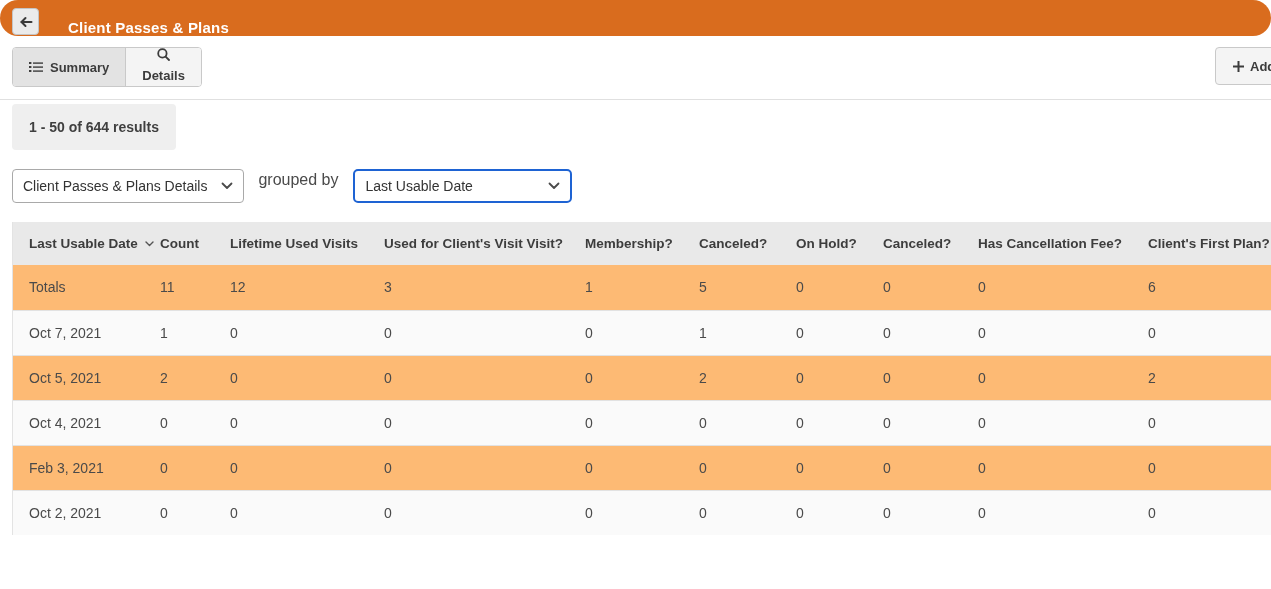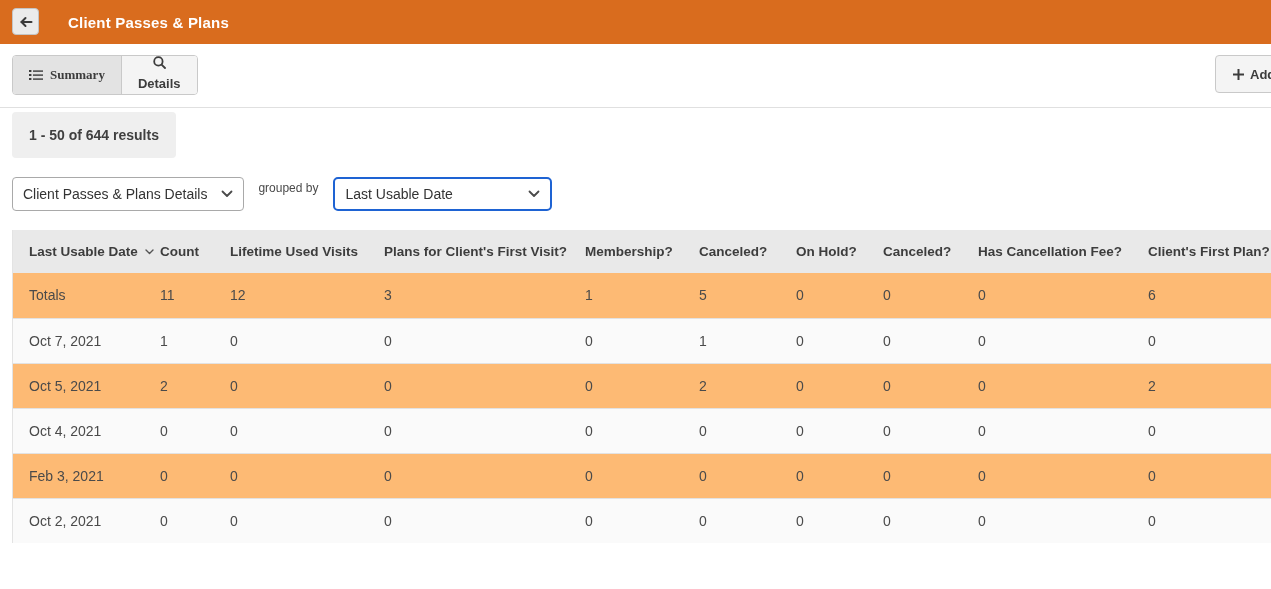--- a/index.html
+++ b/index.html
@@ -1,53 +1,53 @@
 <!DOCTYPE html>
 <html><head>
 <meta charset="utf-8">
 <style>
   * { margin:0; padding:0; box-sizing:border-box; }
   html,body { width:1271px; height:589px; }
   body { font-family:"Liberation Sans", sans-serif; background:#fff; overflow:hidden; }
   #app { position:relative; width:1271px; height:589px; overflow:hidden; background:#fff; }
 
   
-  .topbar { position:relative; height:44px; background:#D96C1E; display:flex; align-items:center; }
+  .topbar { position:relative; height:36px; background:#D96C1E; display:flex; align-items:flex-end;border-radius:20px; }
   .back-btn { position:absolute; left:12px; top:8px; width:27px; height:27px;
               background:#ebebeb; border:1px solid #c4c4c4; border-radius:4px;
               display:flex; align-items:center; justify-content:center; cursor:pointer; }
   .page-title { margin-left:68px; color:#ffffff; font-size:15px; font-weight:bold; letter-spacing:.2px; }
 
   
   .toolbar { position:relative; height:64px; border-bottom:1px solid #e0e0e0; }
   .tab-group { position:absolute; left:12px; top:11px; display:inline-flex;
                border:1px solid #c9c9c9; border-radius:4px; overflow:hidden; }
   .tab { display:flex; align-items:center; gap:7px; height:38px; padding:0 16px;
          font-size:13px; font-weight:bold; color:#3c3c3c; cursor:pointer; background:#f4f4f4; }
-  .tab.active { background:#e3e3e3;font-family:Liberation Serif, serif; }
+  .tab.active { background:#e3e3e3; }
   .tab + .tab { border-left:1px solid #c9c9c9;flex-direction:column; }
   .add-btn { position:absolute; left:1215px; top:11px; height:38px; padding:0 17px;
              display:flex; align-items:center; gap:6px; background:#f4f4f4;
              border:1px solid #c9c9c9; border-radius:4px; font-size:13px; font-weight:bold;
              color:#3c3c3c; white-space:nowrap; cursor:pointer; }
 
   
   .results-badge { display:inline-block; margin:4px 0 0 12px; padding:15px 17px;
                    background:#efefef; border-radius:4px; font-size:14px; font-weight:bold;
                    color:#3f3f3f; line-height:16px; }
 
   
   .controls { display:flex; align-items:center; margin:19px 0 0 12px; }
   .select { position:relative; display:flex; align-items:center; justify-content:space-between;
             height:34px; background:#fff; border:1px solid #a9a9a9; border-radius:4px;
             padding:4px 10px; font-size:14px; color:#333; cursor:pointer; }
   .select .chev { margin-left:14px; display:flex; align-items:center; }
   .select.report { min-width:219px; }
   .select.group  { min-width:219px; border:2px solid #1E63D3; border-radius:5px; }
-  .grouped-by { margin:0 15px 12px 14px; font-size:12px; color:#4a4a4a; }
+  .grouped-by { margin:0 15px 12px 14px; font-size:16px; color:#4a4a4a; }
 
   
   .table-wrap { margin:19px 0 0 12px; width:1259px; border-left:1px solid #e3e3e3; }
   table { border-collapse:collapse; table-layout:fixed; width:1259px; }
   thead th { background:#e9e9e9; height:43px; text-align:left; vertical-align:middle;
              font-size:13.5px; font-weight:600; color:#3d3d3d; padding:0 8px 0 0;
              white-space:nowrap; overflow:hidden; cursor:pointer; }
   thead th:first-child { padding-left:16px; }
   tbody td { height:45px; vertical-align:middle; font-size:14px; color:#4a4a4a;
              padding:0 8px 0 0; white-space:nowrap; overflow:hidden; }
@@ -157,21 +157,21 @@
         </colgroup>
       <thead>
           <tr id="head-row">
             <th>Last Usable Date<span class="sort-chev">
                 <svg width="9" height="6" viewBox="0 0 9 6" fill="none" stroke="#555" stroke-width="1.4" stroke-linecap="round" stroke-linejoin="round">
                   <path d="M1 1 L4.5 4.5 L8 1"></path>
                 </svg>
               </span></th>
             <th>Count</th>
             <th>Lifetime Used Visits</th>
-            <th>Plans for Client's First Visit?</th>
+            <th>Used for Client's Visit Visit?</th>
             <th>Membership?</th>
             <th>Canceled?</th>
             <th>On Hold?</th>
             <th>Canceled?</th>
             <th>Has Cancellation Fee?</th>
             <th>Client's First Plan?</th>
           </tr>
         </thead>
       <tbody id="body-rows">
           <tr>

